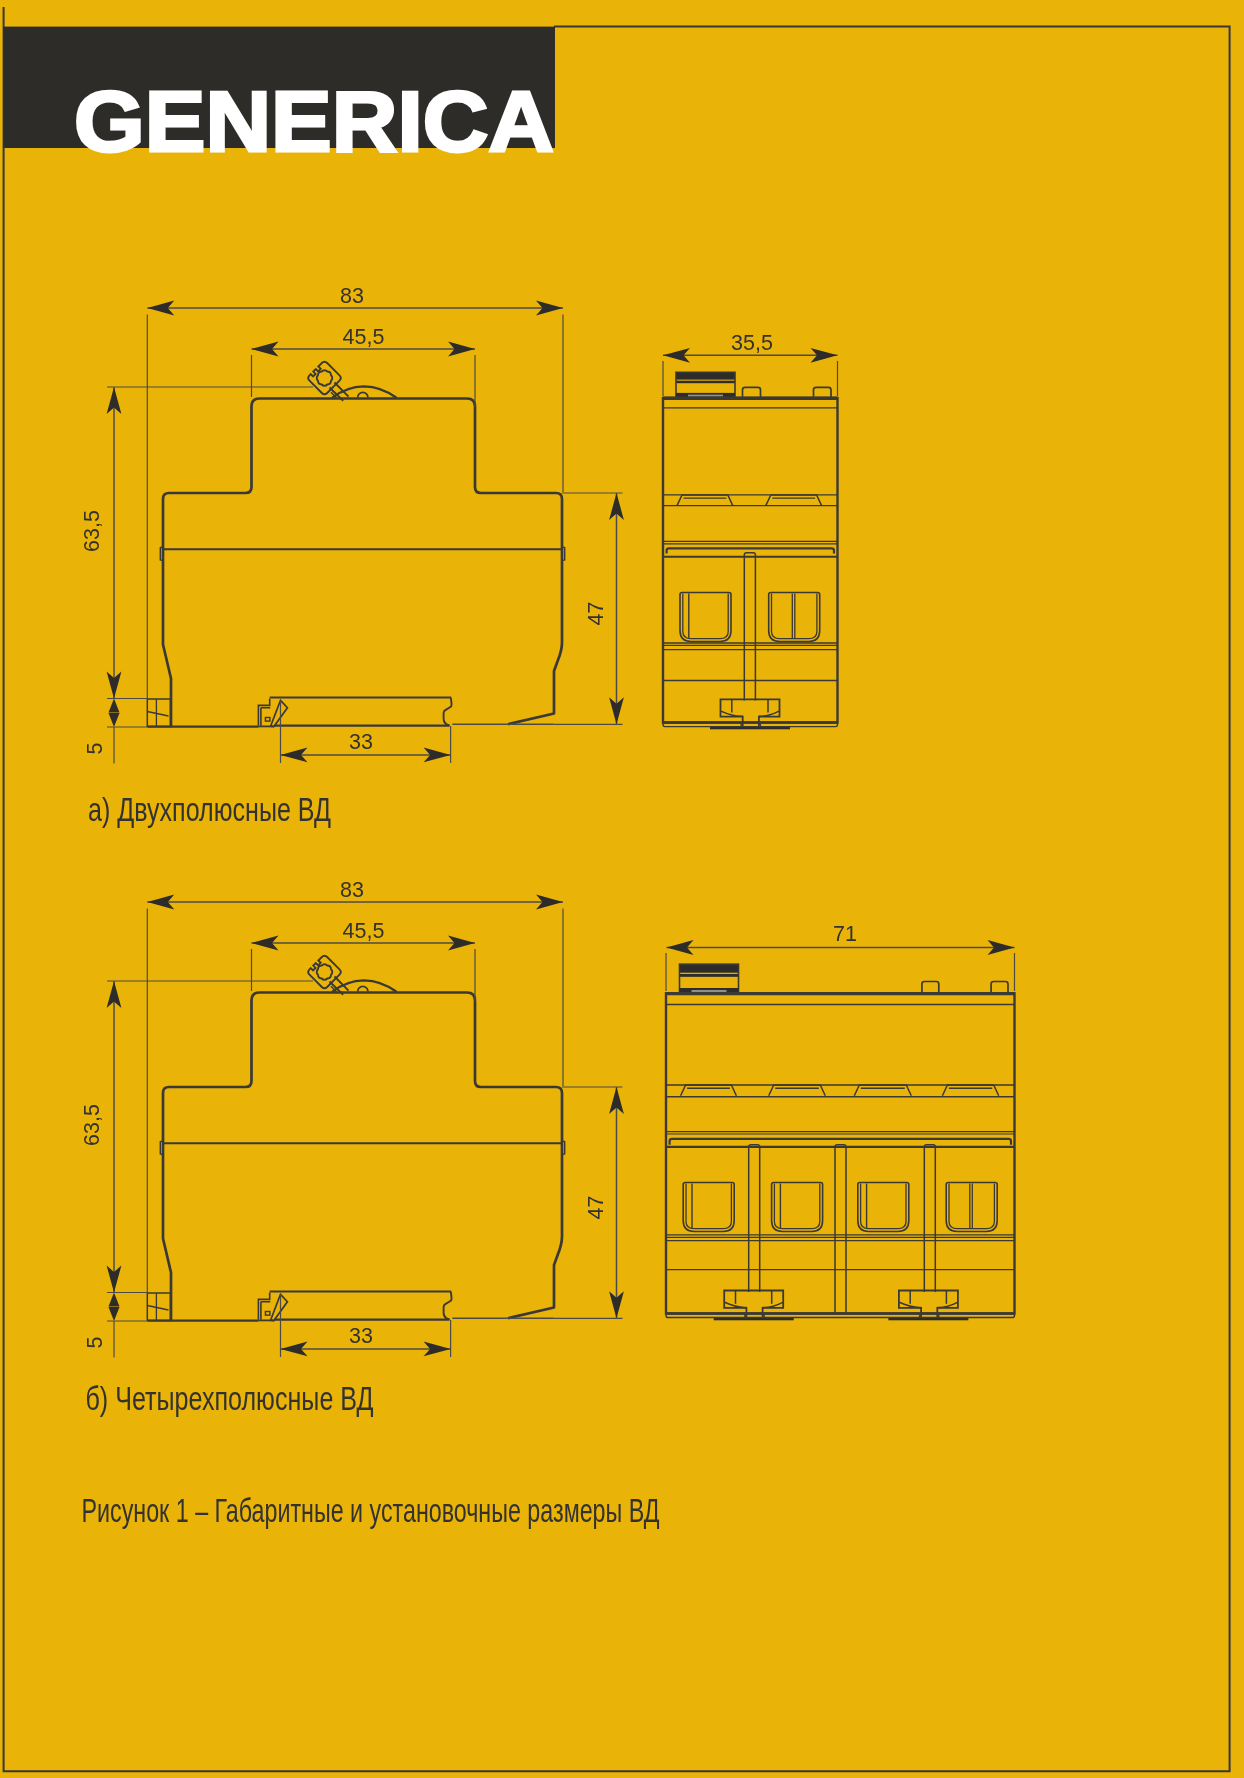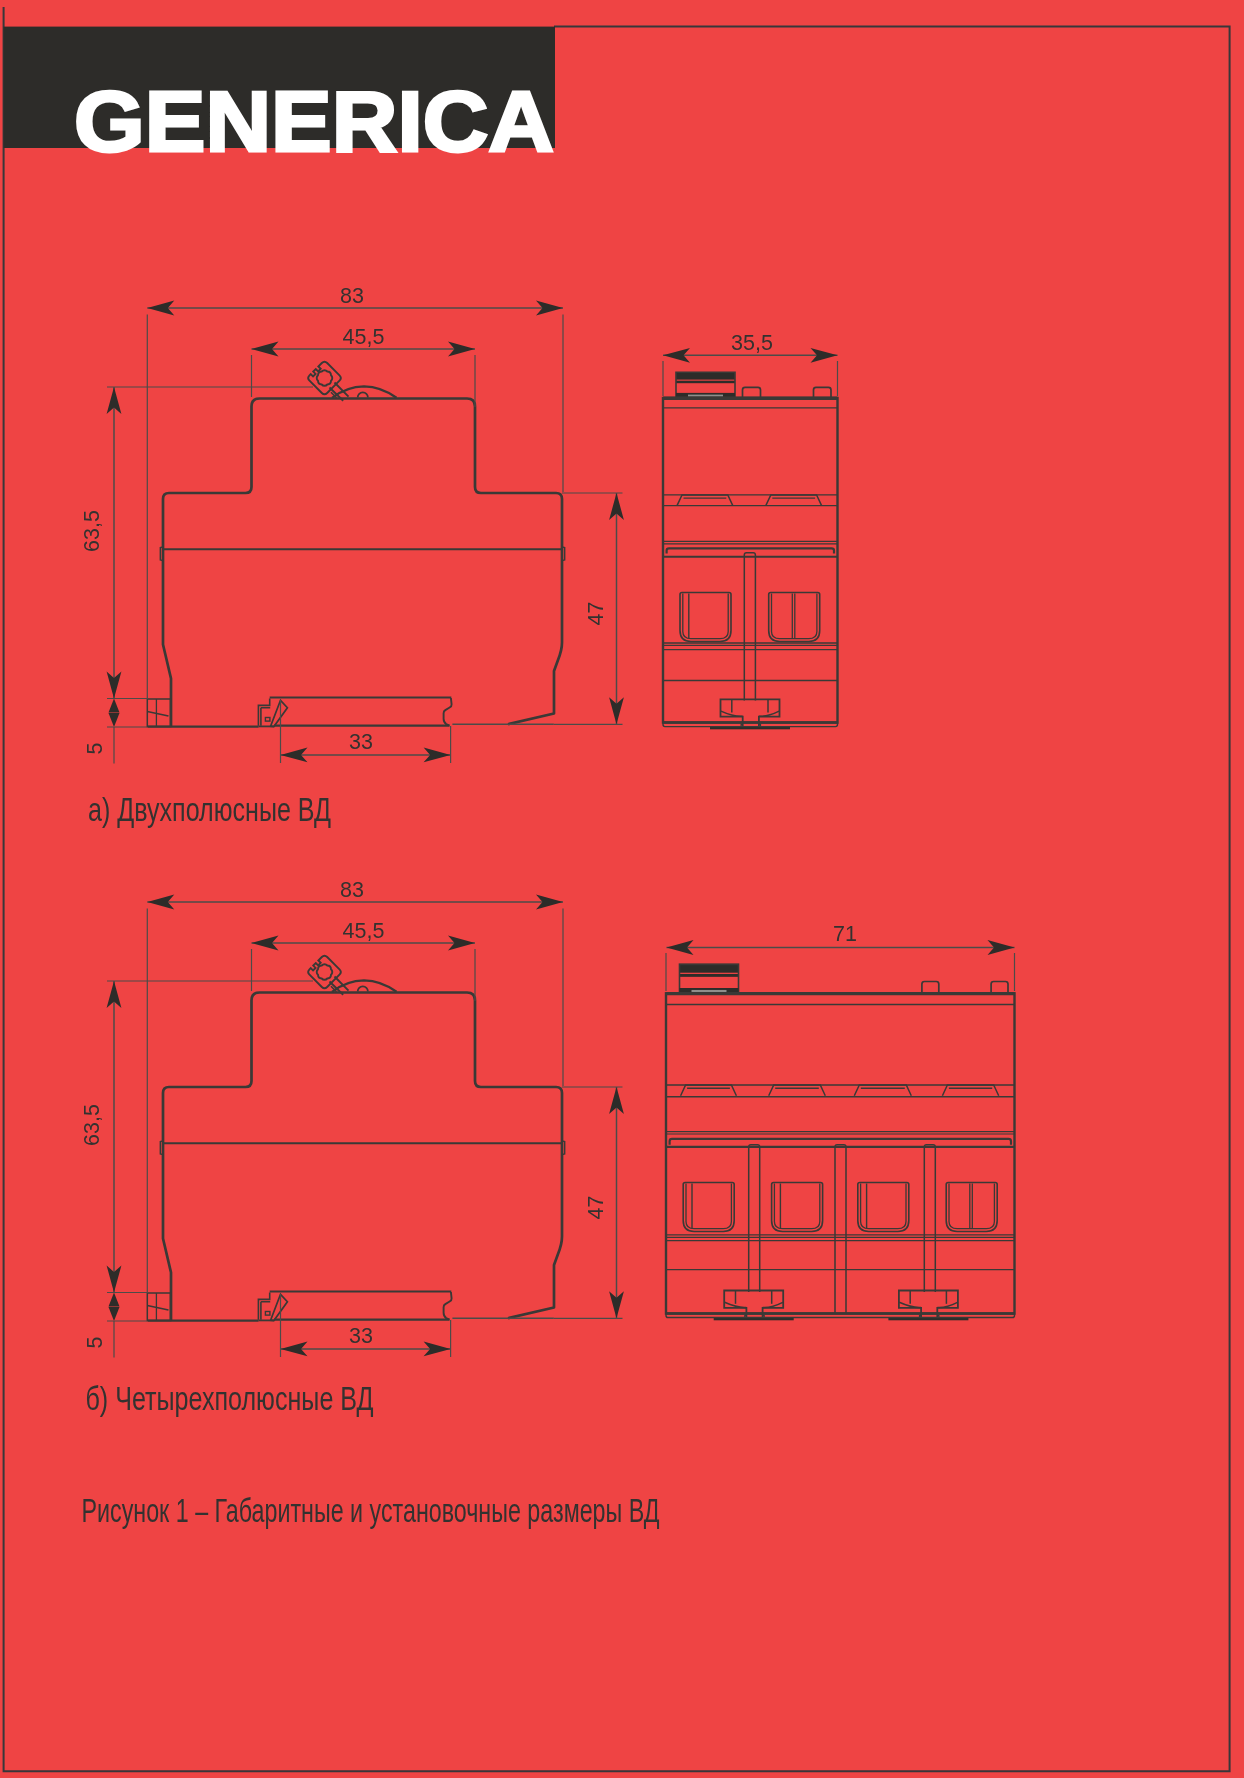--- a/index.html
+++ b/index.html
@@ -1,16 +1,16 @@
 <!DOCTYPE html>
 <html><head>
 <meta charset="utf-8">
 <style>
   html,body { margin:0; padding:0; background:#ffffff; }
-  .page { position:relative; width:1244px; height:1778px; background:#ef4444;
+  .page { position:relative; width:1244px; height:1778px; background:#eab308;
           font-family:"Liberation Sans", sans-serif; overflow:hidden; }
   svg text { fill:#333230; font-family:"Liberation Sans", sans-serif; }
 </style>
 </head>
 <body>
 <div class="page">
 <svg width="1244" height="1778" viewBox="0 0 1244 1778">
 <defs>
 <path id="arr" d="M0,0 L27,7.4 L20.5,0 L27,-7.4 Z" fill="#2d2c29"></path>
 <g id="sv">

